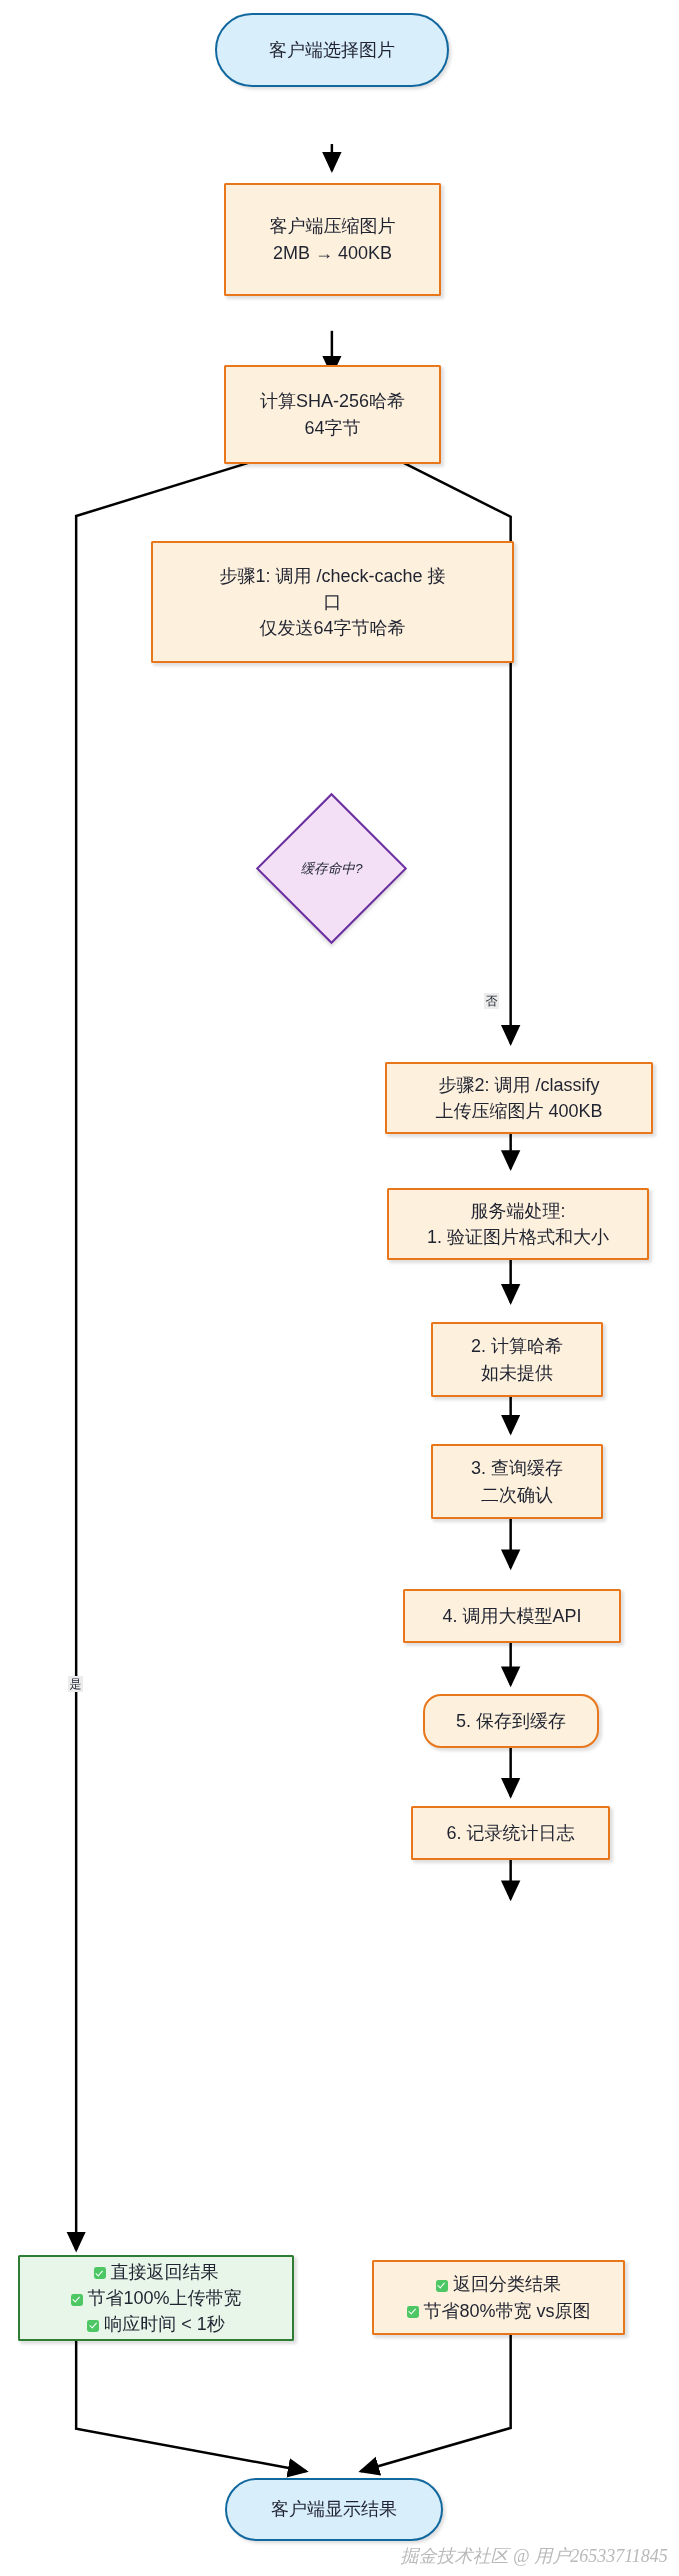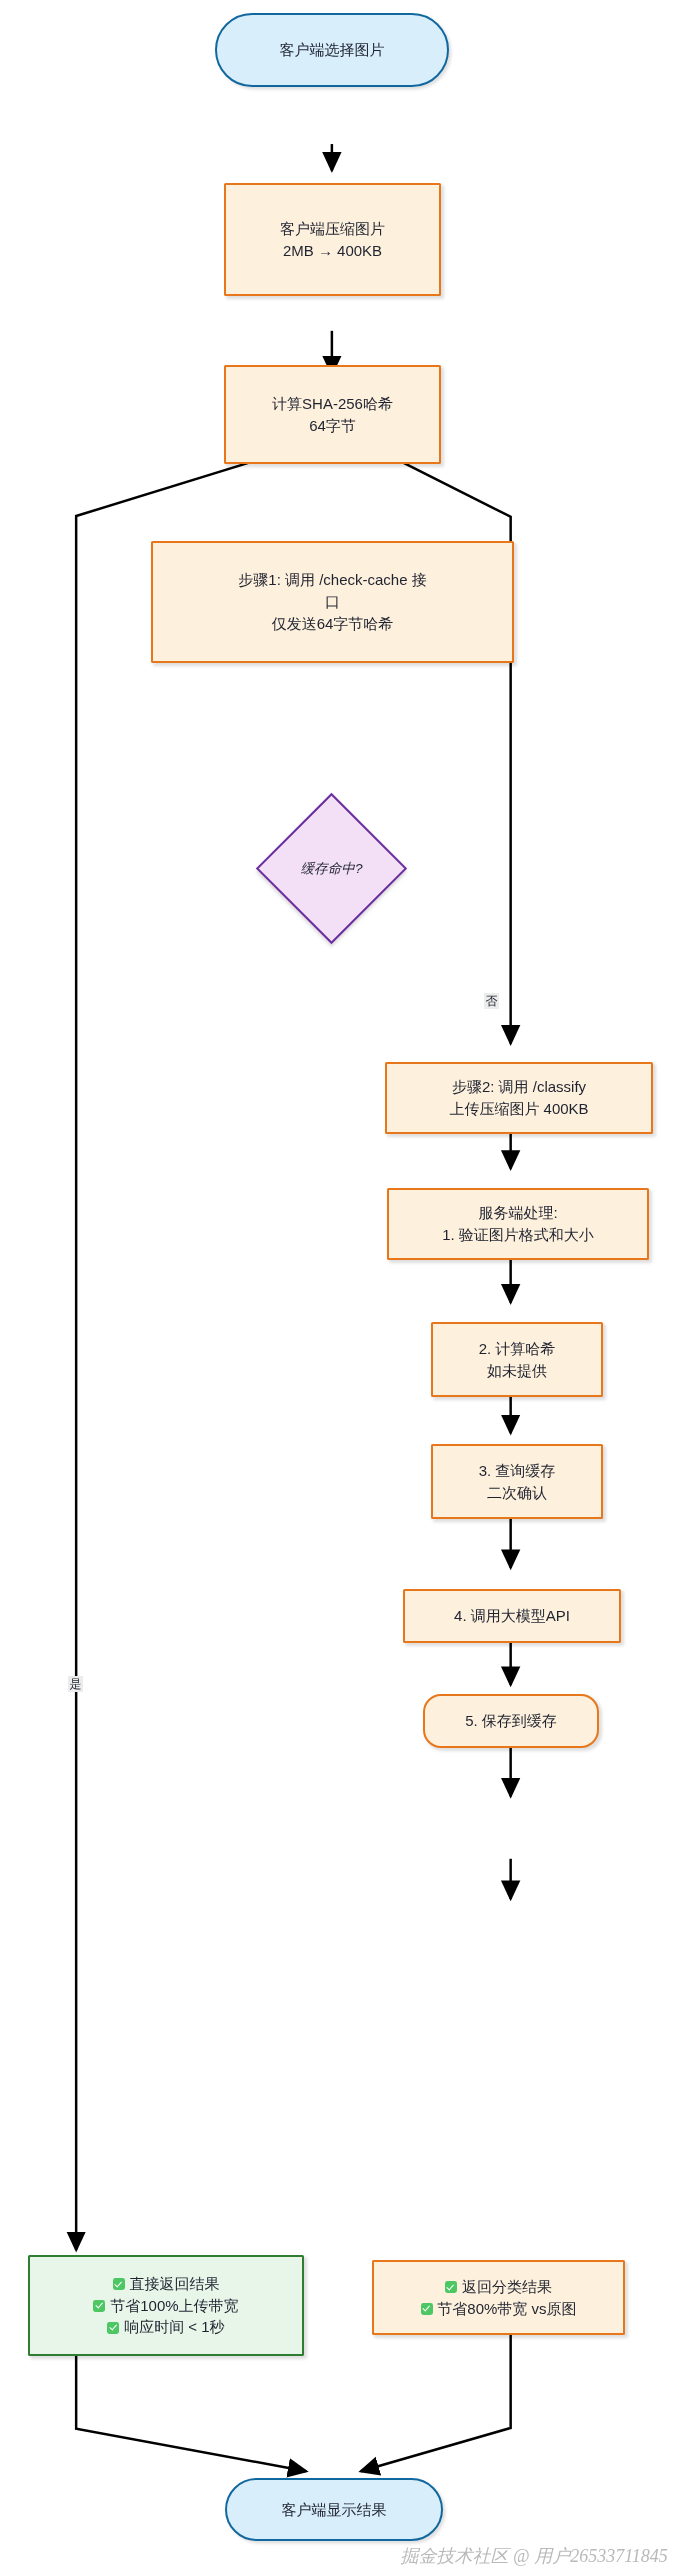--- a/index.html
+++ b/index.html
@@ -16,21 +16,21 @@
   .node{
     position:absolute;
     box-sizing:border-box;
     display:flex;
     flex-direction:column;
     align-items:center;
     justify-content:center;
     text-align:center;
     color:#1f2330;
     line-height:1.45;
-    font-size:15px;
+    font-size:18px;
     box-shadow:2.4px 2.4px 3.2px rgba(0,0,0,0.13);
     z-index:3;
   }
   .node .ln{display:block;white-space:nowrap;}
 
   
   .n-start{
     background:#d9eefb;
     border:2px solid #11689e;
     border-radius:801px;
@@ -187,22 +187,25 @@
   </div>
 
   <div class="node n-proc" style="left:403px;top:1589px;width:218px;height:54px;">
     <span class="ln">4. 调用大模型API</span>
   </div>
 
   <div class="node n-proc" style="left:423px;top:1694px;width:176px;height:54px;border-radius:18px;">
     <span class="ln">5. 保存到缓存</span>
   </div>
 
-
-  <div class="node n-ok" style="left:28px;top:2255px;width:276px;height:101px;justify-content:center;">
+  <div class="node n-proc" style="left:411px;top:1806px;width:199px;height:54px;">
+    <span class="ln">6. 记录统计日志</span>
+  </div>
+
+  <div class="node n-ok" style="left:18px;top:2255px;width:276px;height:86px;justify-content:center;">
     <span class="ln">
       <span class="chk"></span><span>直接返回结果</span>
     </span>
     <span class="ln">
       <span class="chk"></span><span>节省100%上传带宽</span>
     </span>
     <span class="ln">
       <span class="chk"></span><span>响应时间 &lt; 1秒</span>
     </span>
   </div>

